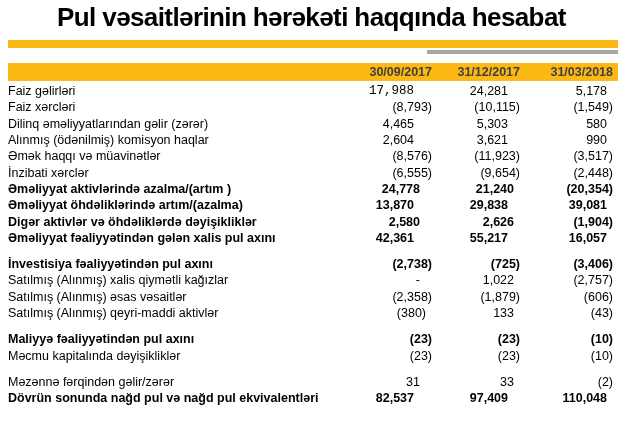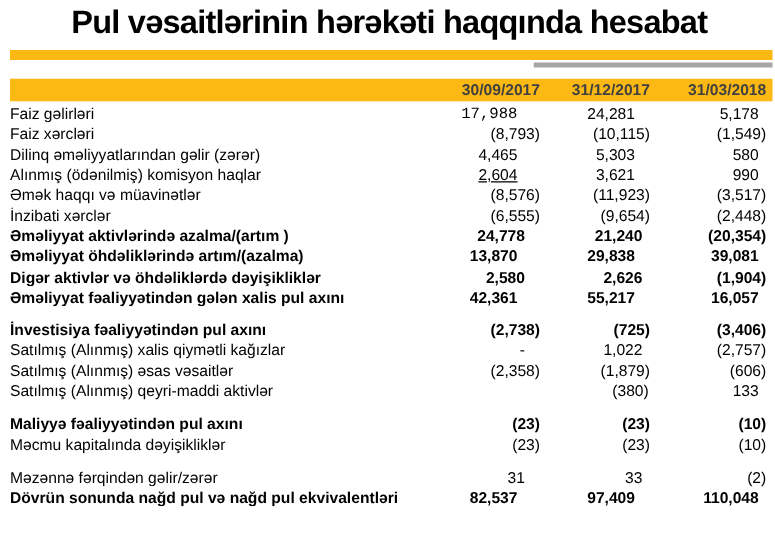--- a/index.html
+++ b/index.html
@@ -71,21 +71,21 @@
       <div class="cell w3">(1,549)</div>
     </div>
       <div class="row">
       <div class="label">Dilinq əməliyyatlarından gəlir (zərər)</div>
       <div class="cell w1" style="padding-right: 6px;">4,465</div>
       <div class="cell w2" style="padding-right: 6px;">5,303</div>
       <div class="cell w3" style="padding-right: 6px;">580</div>
     </div>
       <div class="row">
       <div class="label">Alınmış (ödənilmiş) komisyon haqlar</div>
-      <div class="cell w1" style="padding-right: 6px; text-decoration: underline;">2,604</div>
+      <div class="cell w1" style="padding-right: 6px;">2,604</div>
       <div class="cell w2" style="padding-right: 6px;">3,621</div>
       <div class="cell w3" style="padding-right: 6px;">990</div>
     </div>
       <div class="row">
       <div class="label">Əmək haqqı və müavinətlər</div>
       <div class="cell w1">(8,576)</div>
       <div class="cell w2">(11,923)</div>
       <div class="cell w3">(3,517)</div>
     </div>
       <div class="row">
@@ -133,20 +133,21 @@
       <div class="row">
       <div class="label">Satılmış (Alınmış) əsas vəsaitlər</div>
       <div class="cell w1">(2,358)</div>
       <div class="cell w2">(1,879)</div>
       <div class="cell w3">(606)</div>
     </div>
       <div class="row">
       <div class="label">Satılmış (Alınmış)  qeyri-maddi aktivlər</div>
       <div class="cell w1">(380)</div>
       <div class="cell w2" style="padding-right: 6px;">133</div>
+      <div class="cell w3">(43)</div>
     </div>
       <div class="row bold gap">
       <div class="label">Maliyyə fəaliyyətindən pul axını</div>
       <div class="cell w1">(23)</div>
       <div class="cell w2">(23)</div>
       <div class="cell w3">(10)</div>
     </div>
       <div class="row">
       <div class="label">Məcmu kapitalında dəyişikliklər</div>
       <div class="cell w1">(23)</div>

